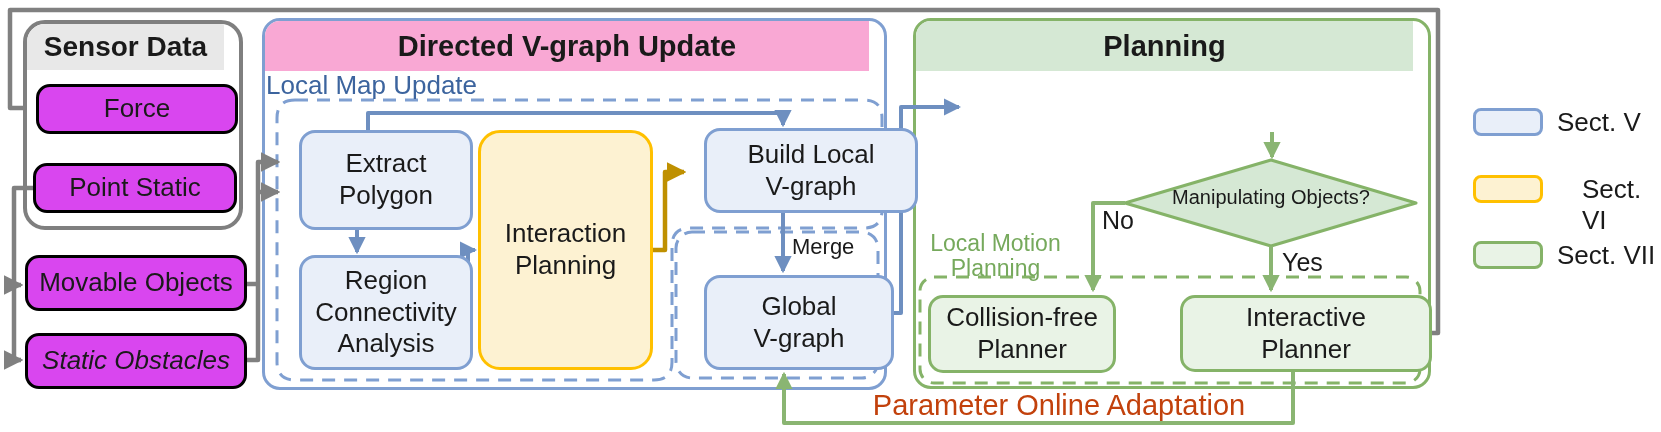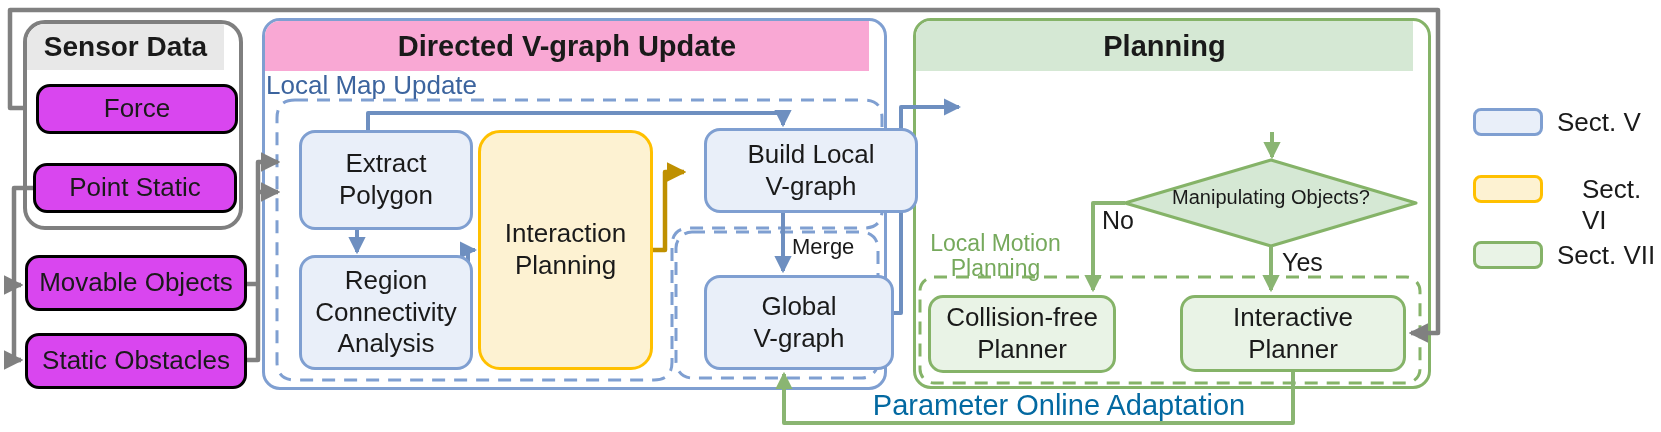--- a/index.html
+++ b/index.html
@@ -24,21 +24,21 @@
        text-align:center;white-space:pre-line;font-size:26px;line-height:1.22;border-radius:14px;z-index:10;}
   .box.grayb{background:#d946ef;border:3px solid #000000;}
   .box.blueb{background:#e9eff9;border:3px solid #7f9fd1;border-radius:16px;margin-left:16px;}
   .box.yellowb{background:#fdf2d2;border:3px solid #ffc000;border-radius:22px;}
   .box.greenb{background:#e9f3e6;border:3px solid #85b368;border-radius:15px;}
   
   .lbl{position:absolute;z-index:12;white-space:pre-line;}
   .lbl.blue-t{color:#3c649e;font-size:26px;}
   .lbl.green-t{color:#76a95c;font-size:23px;line-height:1.08;text-align:center;}
   .lbl.plain{font-size:25px;color:#1a1a1a;}
-  .lbl.big{font-size:29px;color:#0369a1;}
+  .lbl.big{font-size:29px;color:#c2410c;}
   .lbl.center{text-align:center;}
   
   .swatch{position:absolute;width:70px;height:28px;border-radius:8px;box-sizing:border-box;z-index:10;}
   .sw-blue{background:#e9eff9;border:3px solid #7f9fd1;}
   .sw-yellow{background:#fdf2d2;border:3px solid #ffc000;}
   .sw-green{background:#e9f3e6;border:3px solid #85b368;}
   .leg-label{position:absolute;font-size:26px;z-index:10;}
 </style>
 </head>
 <body>
@@ -102,37 +102,37 @@
 
     <path d="M 1272,132 V 157" fill="none" stroke="#8ab572" stroke-width="4" marker-end="url(#mGreen)"></path>
     <path d="M 1125,203 H 1093 V 290" fill="none" stroke="#8ab572" stroke-width="4" stroke-linejoin="round" marker-end="url(#mGreen)"></path>
     <path d="M 1271,246 V 290" fill="none" stroke="#8ab572" stroke-width="4" marker-end="url(#mGreen)"></path>
     <path d="M 1293,372 V 423 H 784 V 374" fill="none" stroke="#8ab572" stroke-width="4" stroke-linejoin="round" marker-end="url(#mGreen)"></path>
   </svg>
 
   <div class="box grayb" style="left:36px;top:84px;width:202px;height:50px;">Force</div>
   <div class="box grayb" style="left:33px;top:163px;width:204px;height:50px;">Point Static</div>
   <div class="box grayb" style="left:25px;top:255px;width:222px;height:56px;">Movable Objects</div>
-  <div class="box grayb" style="left:25px;top:333px;width:222px;height:56px;">Static Obstacles</div>
+  <div class="box grayb" style="left:25px;top:333px;width:222px;height:56px;font-style:italic;">Static Obstacles</div>
 
   <div class="box blueb" style="left:283px;top:130px;width:174px;height:100px;">Extract
 Polygon</div>
   <div class="box blueb" style="left:283px;top:255px;width:174px;height:115px;">Region
 Connectivity
 Analysis</div>
   <div class="box yellowb" style="left:478px;top:130px;width:175px;height:240px;">Interaction
 Planning</div>
   <div class="box blueb" style="left:688px;top:128px;width:214px;height:85px;">Build Local
 V-graph</div>
   <div class="box blueb" style="left:688px;top:275px;width:190px;height:95px;">Global
 V-graph</div>
 
   <div class="box greenb" style="left:928px;top:295px;width:188px;height:78px;">Collision-free
 Planner</div>
-  <div class="box greenb" style="left:1180px;top:295px;width:226px;height:77px;">Interactive
+  <div class="box greenb" style="left:1180px;top:295px;width:252px;height:77px;">Interactive
 Planner</div>
 
   <div class="lbl blue-t" style="left:266px;top:70px;">Local Map Update</div>
   <div class="lbl plain" style="left:792px;top:234px;font-size:22px;">Merge</div>
   <div class="lbl plain center" style="left:1121px;top:186px;width:300px;font-size:20px;">Manipulating Objects?</div>
   <div class="lbl plain" style="left:1102px;top:206px;">No</div>
   <div class="lbl plain" style="left:1282px;top:248px;">Yes</div>
   <div class="lbl green-t" style="left:918px;top:231px;width:155px;">Local Motion
 Planning</div>
   <div class="lbl big center" style="left:847px;top:389px;width:424px;">Parameter Online Adaptation</div>

